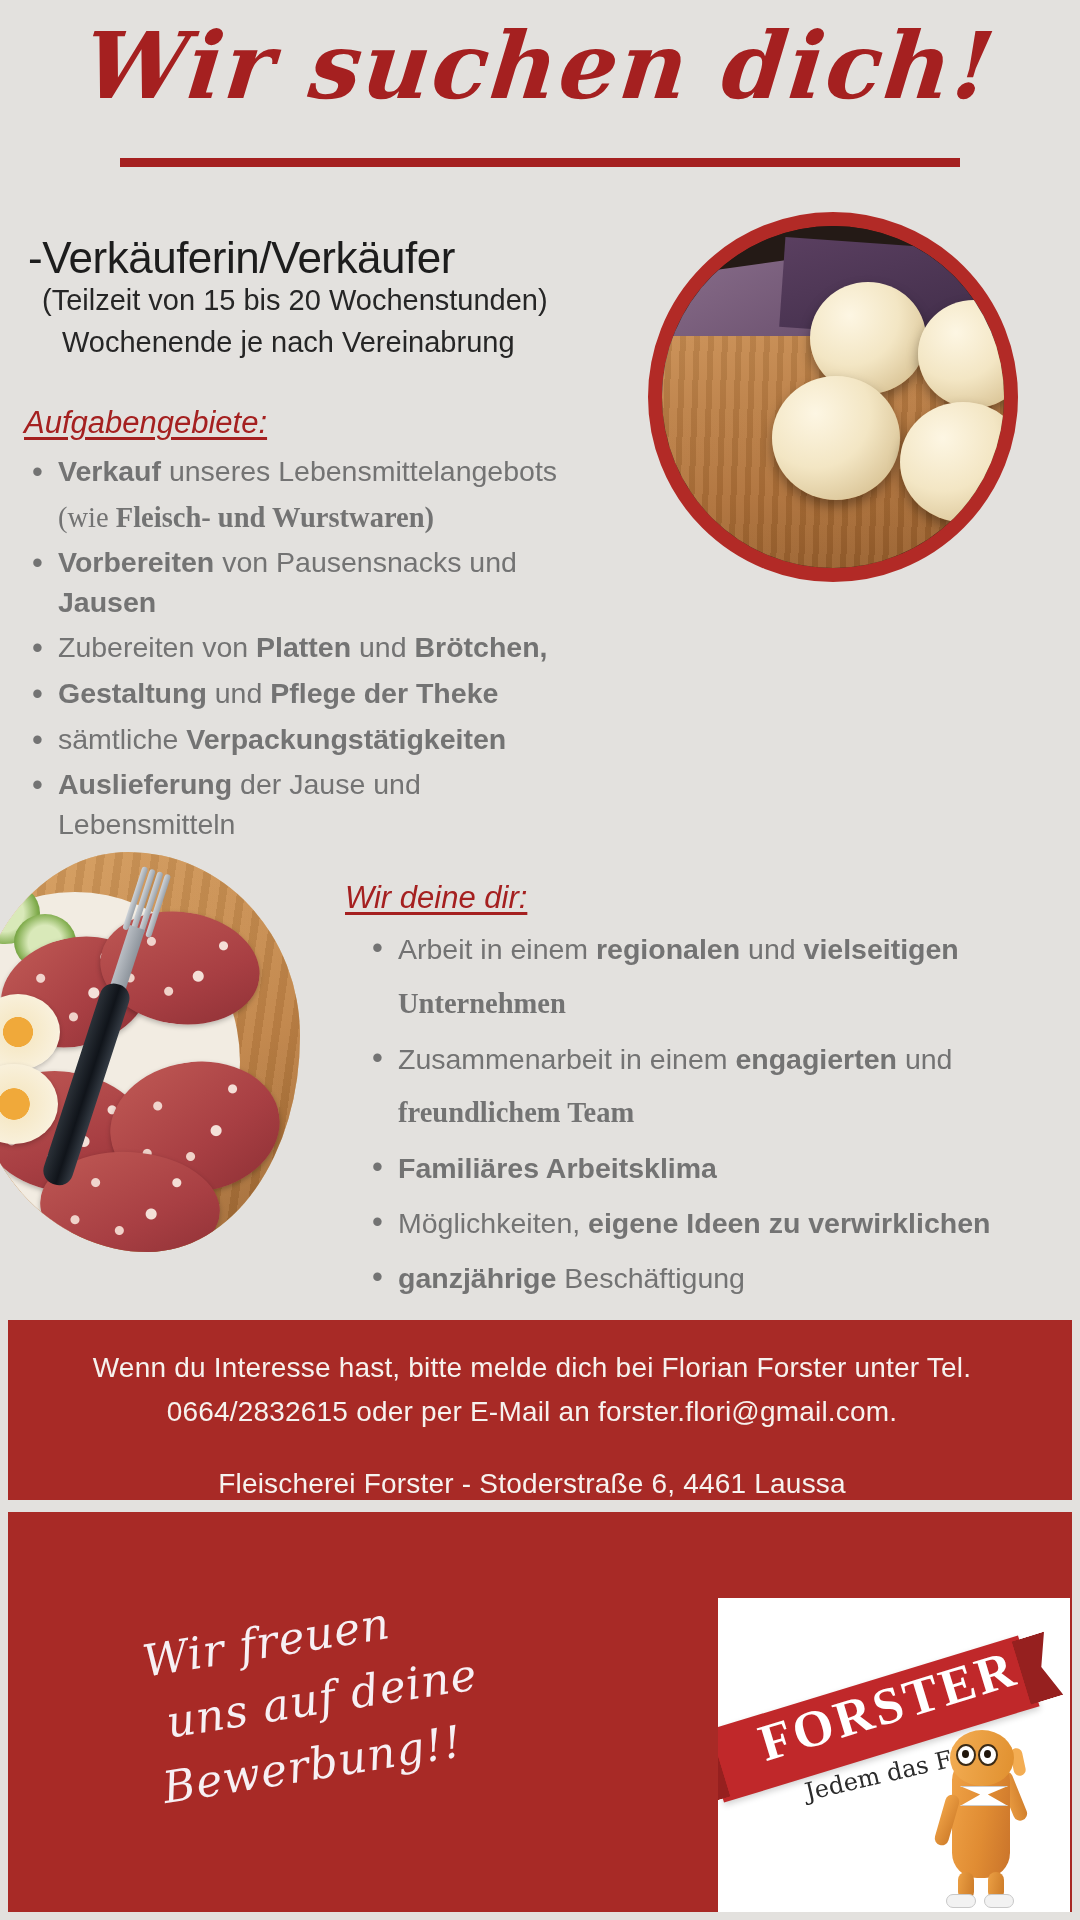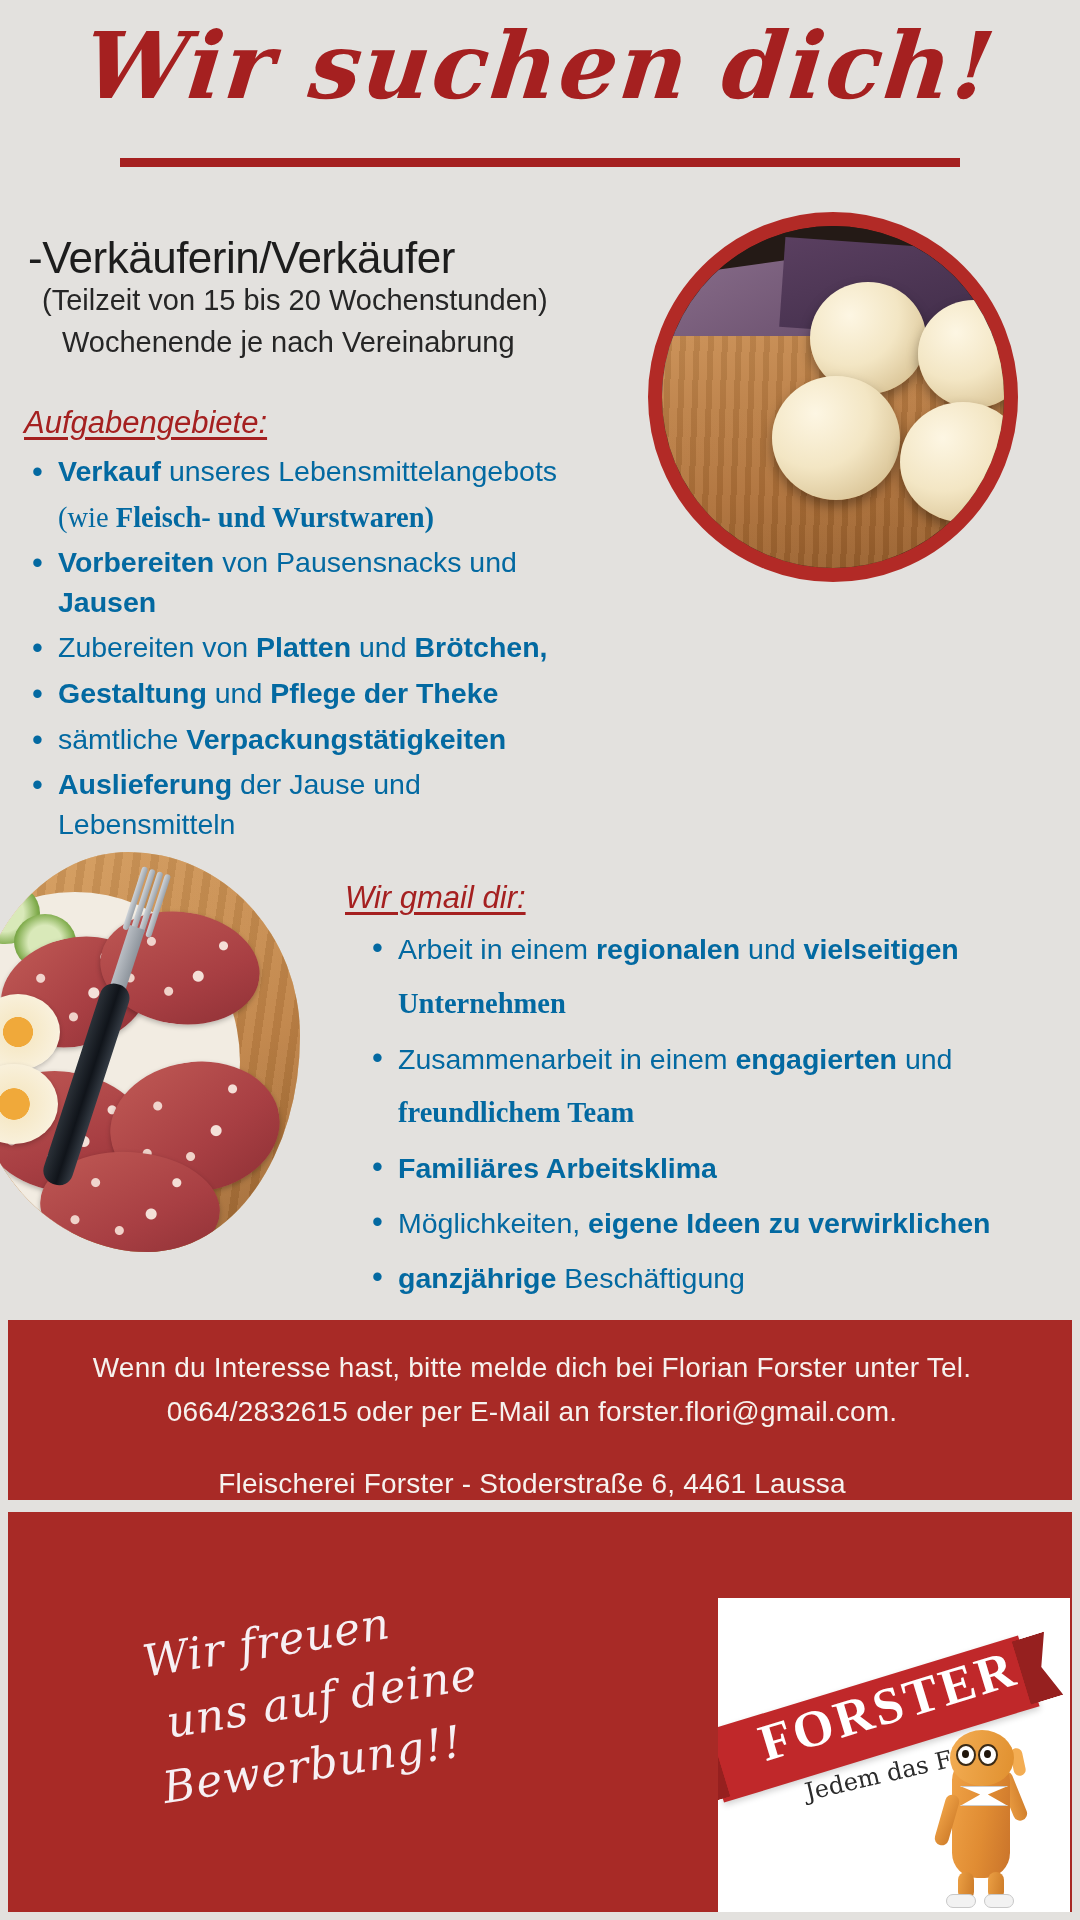--- a/index.html
+++ b/index.html
@@ -99,21 +99,21 @@
   
   ul.bullets {
     list-style: none;
     margin: 0;
     padding: 0;
   }
   ul.bullets li {
     position: relative;
     padding-left: 34px;
     font-size: 28.5px;
-    color: #0369a1;
+    color: #737373;
     line-height: 1.39;
     margin-bottom: 11px;
   }
   ul.bullets li::before {
     content: "•";
     position: absolute;
     left: 8px;
     top: -2px;
     font-size: 31px;
     line-height: 1.39;
@@ -539,21 +539,21 @@
     <div class="fork">
       <div class="tine t1"></div>
         <div class="tine t2"></div>
       <div class="tine t3"></div>
         <div class="tine t4"></div>
       <div class="neck"></div>
         <div class="handle"></div>
     </div>
   </div>
 
-  <div class="sec-heading" id="offer-heading">Wir gmail dir:</div>
+  <div class="sec-heading" id="offer-heading">Wir deine dir:</div>
   <ul class="bullets" id="offer-list">
       <li><span>Arbeit in einem </span><b>regionalen </b><span>und </span><b>vielseitigen</b></li>
       <li class="cont"><b>Unternehmen</b></li>
       <li><span>Zusammenarbeit in einem </span><b>engagierten </b><span>und</span></li>
       <li class="cont"><b>freundlichem Team</b></li>
       <li><b>Familiäres Arbeitsklima</b></li>
       <li><span>Möglichkeiten, </span><b>eigene Ideen zu verwirklichen</b></li>
       <li><b>ganzjährige </b><span>Beschäftigung</span></li>
       <li><span>Bezahlung </span><b>über Kollektivvertrag</b></li>
     </ul>

